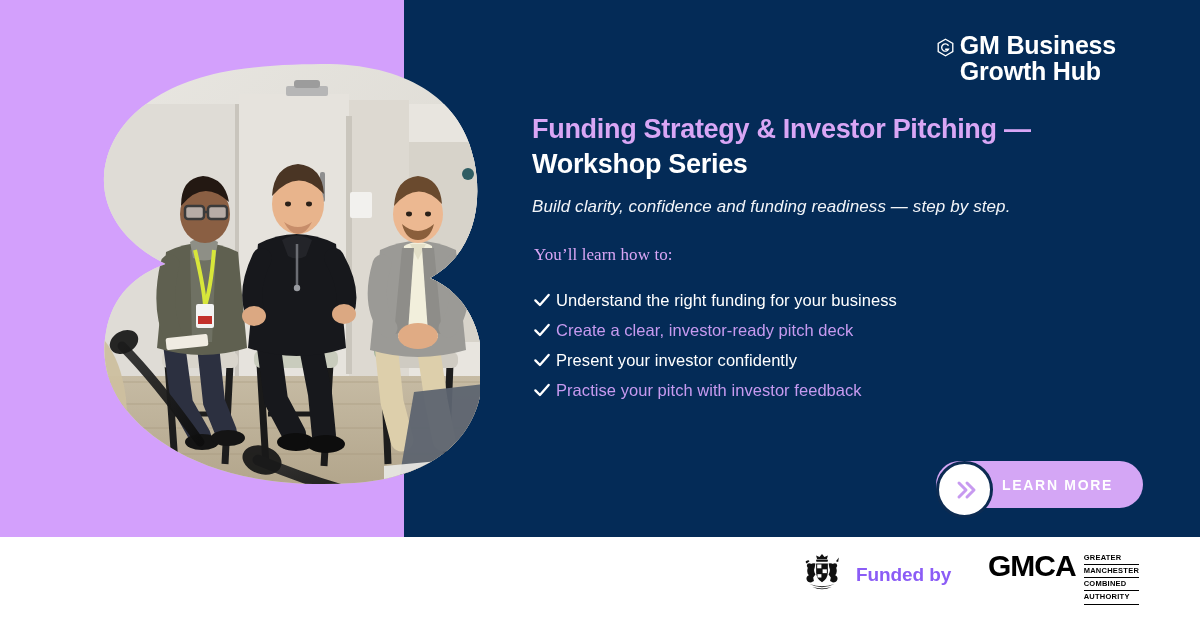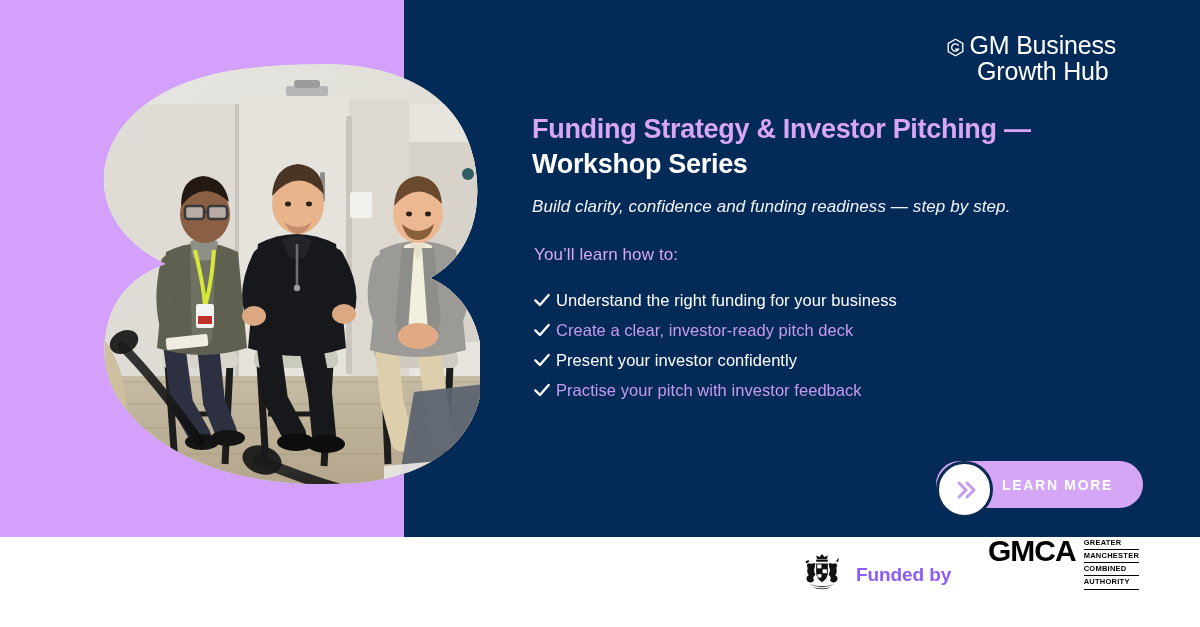--- a/index.html
+++ b/index.html
@@ -49,42 +49,42 @@
 
   
   .logo {
     position:absolute;
     right:84px; top:32px;
     display:flex; align-items:flex-start; gap:5px;
     color:#ffffff;
   }
   .logo-mark { margin-top:6px; }
   .logo-text {
-    font-size:25px; font-weight:400; line-height:1.04;
-    letter-spacing:-0.2px; text-align:center; color:#ffffff;
+    font-size:25px; font-weight:700; line-height:1.04;
+    letter-spacing:-0.2px; text-align:left; color:#ffffff;
   }
   .logo-text span { display:block; }
 
   
   .copy { position:absolute; left:532px; top:112px; width:600px; }
   .headline {
     font-size:27px; font-weight:700; line-height:1.28;
     letter-spacing:-0.3px;
   }
   .headline .l1 { color:#D9A6F5; display:block; }
   .headline .l2 { color:#ffffff; display:block; }
 
   .subhead {
     margin-top:16px;
     font-size:17px; font-style:italic; font-weight:400;
     color:#F2F4F8; letter-spacing:0.1px;
   }
   .learn-label {
     margin-top:28px; margin-left:2px;
-    font-size:17px; color:#D9A6F5; letter-spacing:0.1px;
+    font-size:17px; color:#D9A6F5; letter-spacing:0.1px;font-family:Liberation Serif, serif;
   }
 
   .bullets { margin-top:20px; list-style:none; }
   .bullet {
     display:flex; align-items:center; gap:4px;
     height:30px; font-size:16.5px; letter-spacing:0.05px;
   }
   .bullet .tick { flex:0 0 auto; width:20px; height:20px; }
   .bullet.white  .txt { color:#ffffff; }
   .bullet.purple .txt { color:#C79AF0; }
@@ -113,21 +113,21 @@
     position:absolute; left:800px; top:551px;
     display:flex; align-items:center; gap:12px;
   }
   .funded-text {
     font-size:19px; font-weight:600; line-height:1.15;
     color:#8b5cf6; letter-spacing:-0.1px;
   }
   .funded-text span { display:block; }
 
   .gmca {
-    position:absolute; left:988px; top:536px;
+    position:absolute; left:988px; top:551px;
     display:flex; align-items:flex-start; gap:8px;
   }
   .gmca-word {
     font-size:30px; font-weight:700; letter-spacing:-1px;
     color:#000000; line-height:1;
   }
   .gmca-lines { margin-top:1px; }
   .gmca-lines div {
     font-size:7.5px; font-weight:700; letter-spacing:0.25px;
     color:#000000; line-height:1.55;

